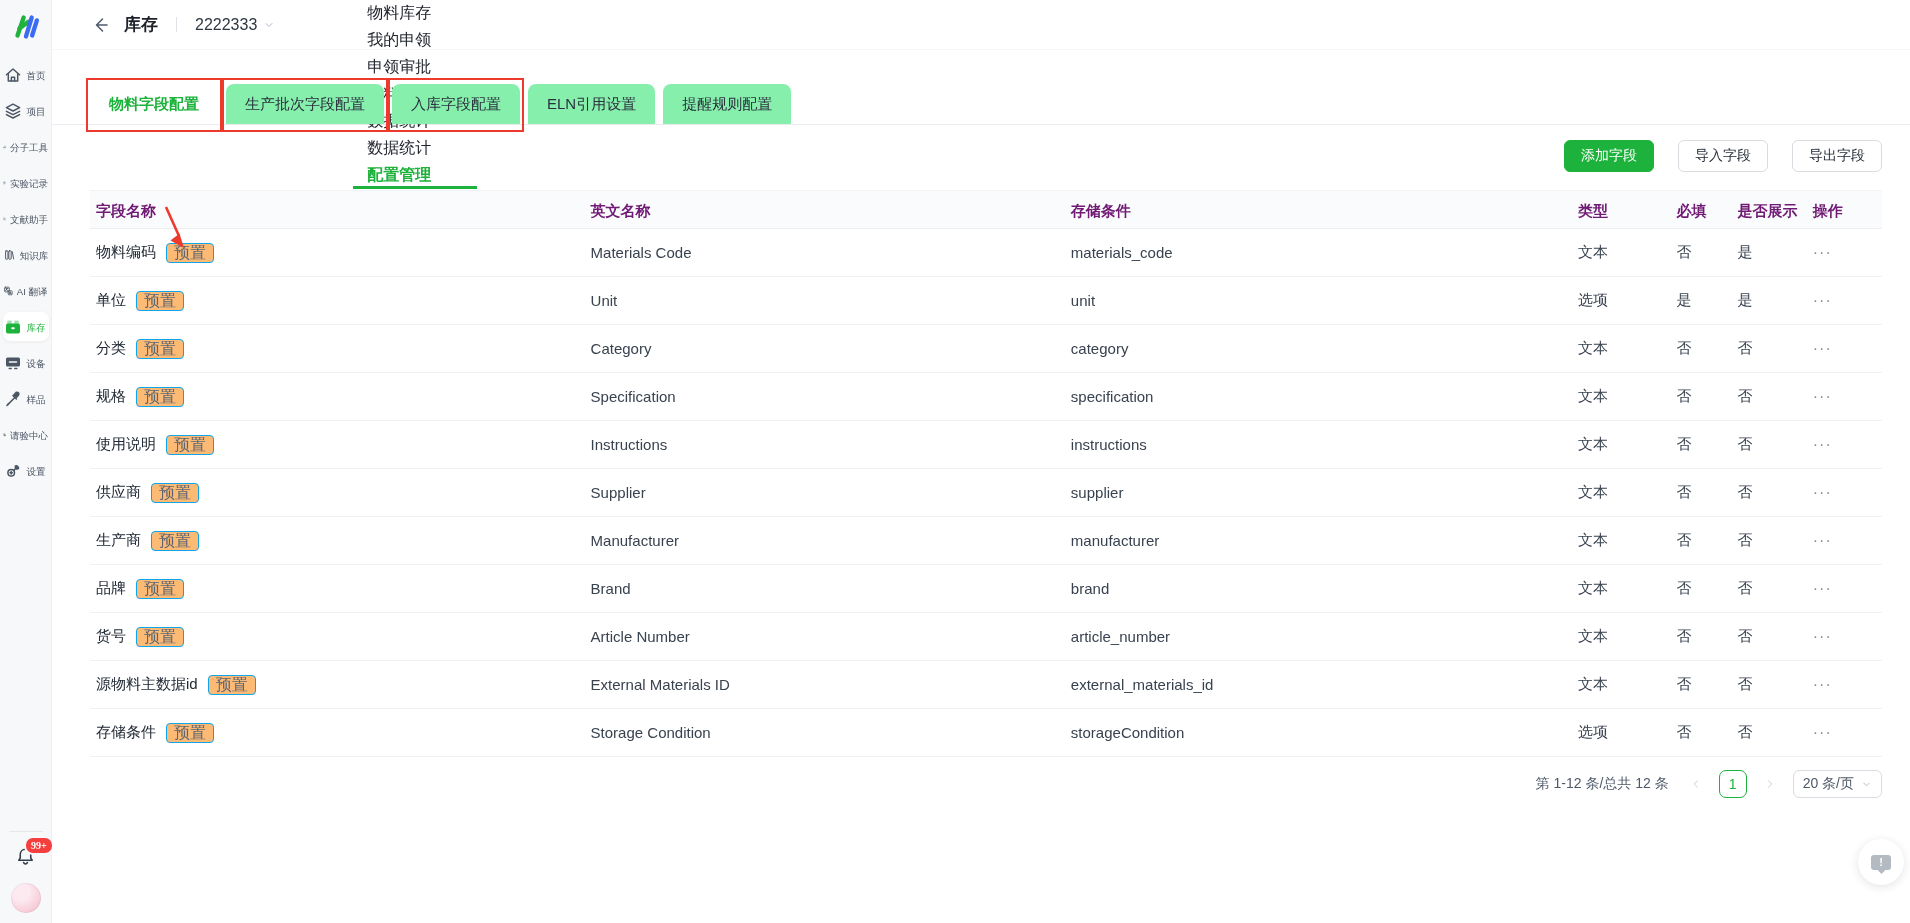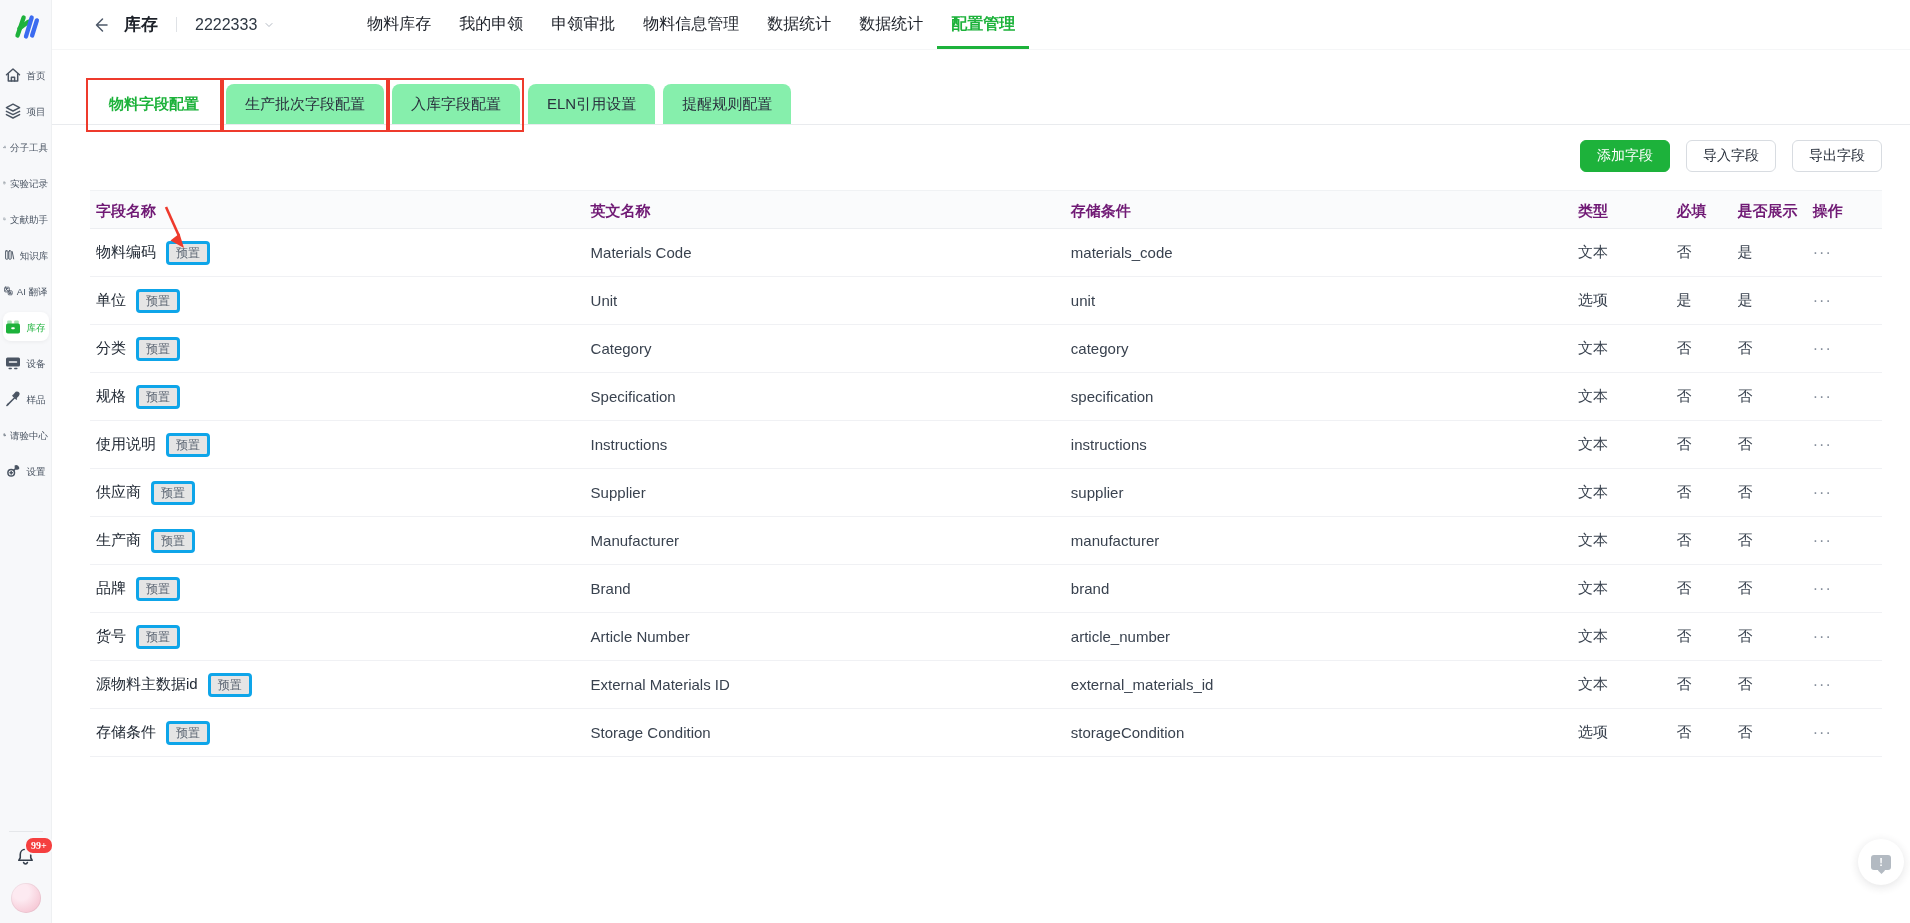--- a/index.html
+++ b/index.html
@@ -25,43 +25,43 @@
   
   .main { flex:1; position:relative; background:#fff; min-width:0; }
 
   .topbar { height:50px; display:flex; align-items:center; padding-left:38px; border-bottom:1px solid #f5f6f7; }
   .back-btn { width:20px; height:20px; cursor:pointer; color:#4e5969; margin-right:14px; }
   .back-btn svg { width:20px; height:20px; }
   .module-title { font-size:17px; font-weight:bold; color:#1d2129; }
   .v-divider { width:1px; height:15px; background:#dfe2e6; margin:0 18px; }
   .workspace { display:flex; align-items:center; gap:6px; cursor:pointer; font-size:16px; color:#2e3742; }
   .workspace svg { width:12px; height:12px; color:#aab1bb; }
-  .topnav { display:flex; margin-left:78px; height:100%; }
+  .topnav { display:flex; margin-left:78px; height:100%;flex-direction:column; }
   .nav-item { font-size:16px; color:#1d2129; padding:0 14px; display:flex; align-items:center; height:100%; cursor:pointer; border-bottom:3px solid transparent; border-top:3px solid transparent; }
   .nav-item.active { color:var(--green); border-bottom-color:var(--green); font-weight:bold; }
 
   
   .tabbar { margin-top:34px; padding-left:38px; border-bottom:1px solid #e9ebee; display:flex; align-items:flex-end; height:41px; }
   .tab { position:relative; height:40px; line-height:40px; padding:0 19px; margin-right:8px; background:#86efac; border-radius:8px 8px 0 0; font-size:15px; color:#2a323e; cursor:pointer; white-space:nowrap; }
   .tab.active { background:#fff; color:var(--green); font-weight:bold; }
   .anno-box { position:absolute; left:-4px; right:-4px; top:-6px; bottom:-8px; border:2px solid var(--red); z-index:3; pointer-events:none; }
 
   
-  .toolbar { display:flex; justify-content:flex-end; gap:16px; margin:15px 28px 0 0; }
+  .toolbar { display:flex; justify-content:flex-end; gap:24px; margin:15px 28px 0 0; }
   .btn { height:32px; padding:0 16px; border-radius:6px; font-size:14px; display:flex; align-items:center; cursor:pointer; font-family:inherit; }
   .btn.primary { background:var(--green); border:1px solid var(--green); color:#fff; }
   .btn.ghost { background:#fff; border:1px solid #d8dce1; color:#252c38; }
 
   
   .table-wrap { margin:18px 28px 0 38px; position:relative; }
   table { width:100%; border-collapse:collapse; table-layout:fixed; }
   thead th { background:#fafbfc; height:38px; text-align:left; font-size:15px; font-weight:bold; color:#701a75; border-top:1px solid #f0f2f4; border-bottom:1px solid #eceef1; padding:4px 4px 0 6px; }
   tbody td { height:48px; border-bottom:1px solid #f0f1f4; font-size:15px; color:#39424f; padding:0 4px 0 6px; white-space:nowrap; overflow:hidden; }
   .name-cell { display:flex; align-items:center; color:#222a35; }
-  .preset-badge { margin-left:10px; padding:2px 7px; border:3px solid #0ea5e9; border-radius:4px; font-size:12px; line-height:14px; color:#5c6673; background:#e5e5e5; flex:none; }
+  .preset-badge { margin-left:10px; padding:2px 7px; border:1px solid #0ea5e9; border-radius:4px; font-size:16px; line-height:14px; color:#5c6673; background:#fdba74; flex:none; }
   .actions-cell { color:#868f9c; font-size:16px; letter-spacing:1px; cursor:pointer; }
   .anno-arrow { position:absolute; left:68px; top:14px; width:36px; height:50px; z-index:4; pointer-events:none; }
 
   
   .pagination { display:flex; justify-content:flex-end; align-items:center; gap:10px; margin:13px 28px 0 0; font-size:14px; color:#4e5969; }
   .pg-summary { margin-right:4px; }
   .pg-btn { width:26px; height:26px; display:flex; align-items:center; justify-content:center; color:#c2c8d0; cursor:pointer; }
   .pg-btn svg { width:12px; height:12px; }
   .pg-page { width:28px; height:28px; border:1px solid var(--green); color:var(--green); border-radius:7px; display:flex; align-items:center; justify-content:center; font-size:14px; cursor:pointer; background:#fff; }
   .pg-size { height:28px; border:1px solid #d9dde3; border-radius:6px; padding:0 9px; display:flex; align-items:center; gap:7px; cursor:pointer; background:#fff; color:#4e5969; }
@@ -492,19 +492,39 @@
               <td>storageCondition</td>
               <td>选项</td>
               <td>否</td>
               <td>否</td>
               <td class="actions-cell">···</td>
             </tr>
           </tbody>
       </table>
     </div>
 
+    <div class="pagination">
+      <span class="pg-summary">第 1-12 条/总共 12 条</span>
+      <span class="pg-btn">
+        <svg class="oline" viewBox="0 0 20 20" stroke-width="2.2">
+            <path d="M12.5 4.5 7 10l5.5 5.5"></path>
+          </svg>
+      </span>
+      <span class="pg-page">1</span>
+      <span class="pg-btn">
+        <svg class="oline" viewBox="0 0 20 20" stroke-width="2.2">
+            <path d="m7.5 4.5 5.5 5.5-5.5 5.5"></path>
+          </svg>
+      </span>
+      <span class="pg-size">
+        <span>20 条/页</span>
+        <svg class="oline" viewBox="0 0 20 20" stroke-width="2">
+            <path d="m5 7.5 5 5 5-5"></path>
+          </svg>
+      </span>
+    </div>
 
   </main>
 </div>
 
 <div class="fab">
   <span class="fab-bubble"></span>
 </div>
 
 </body></html>

